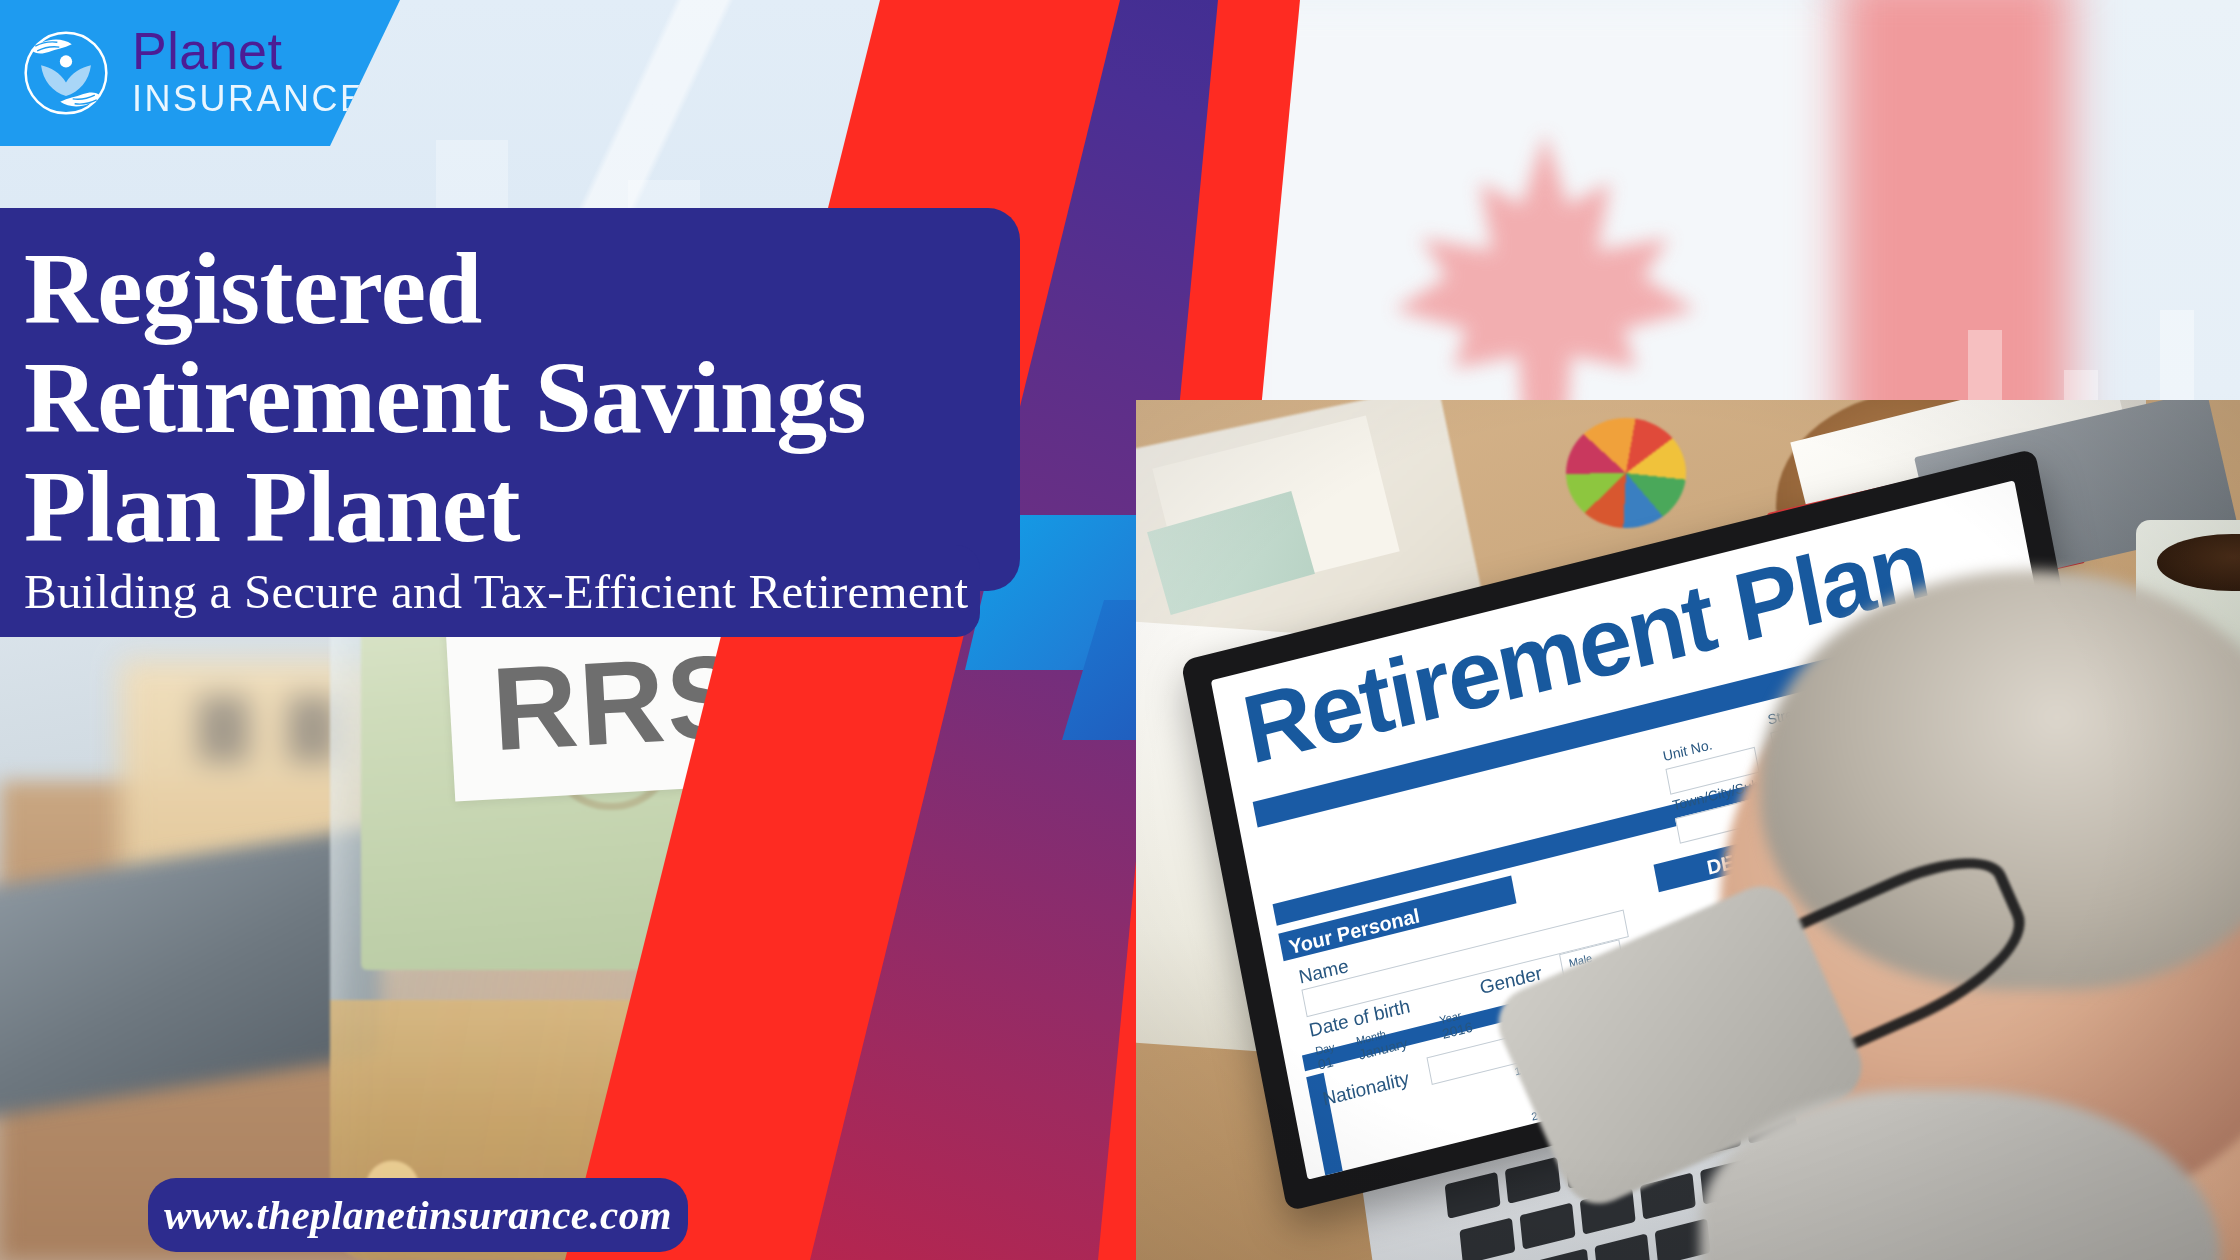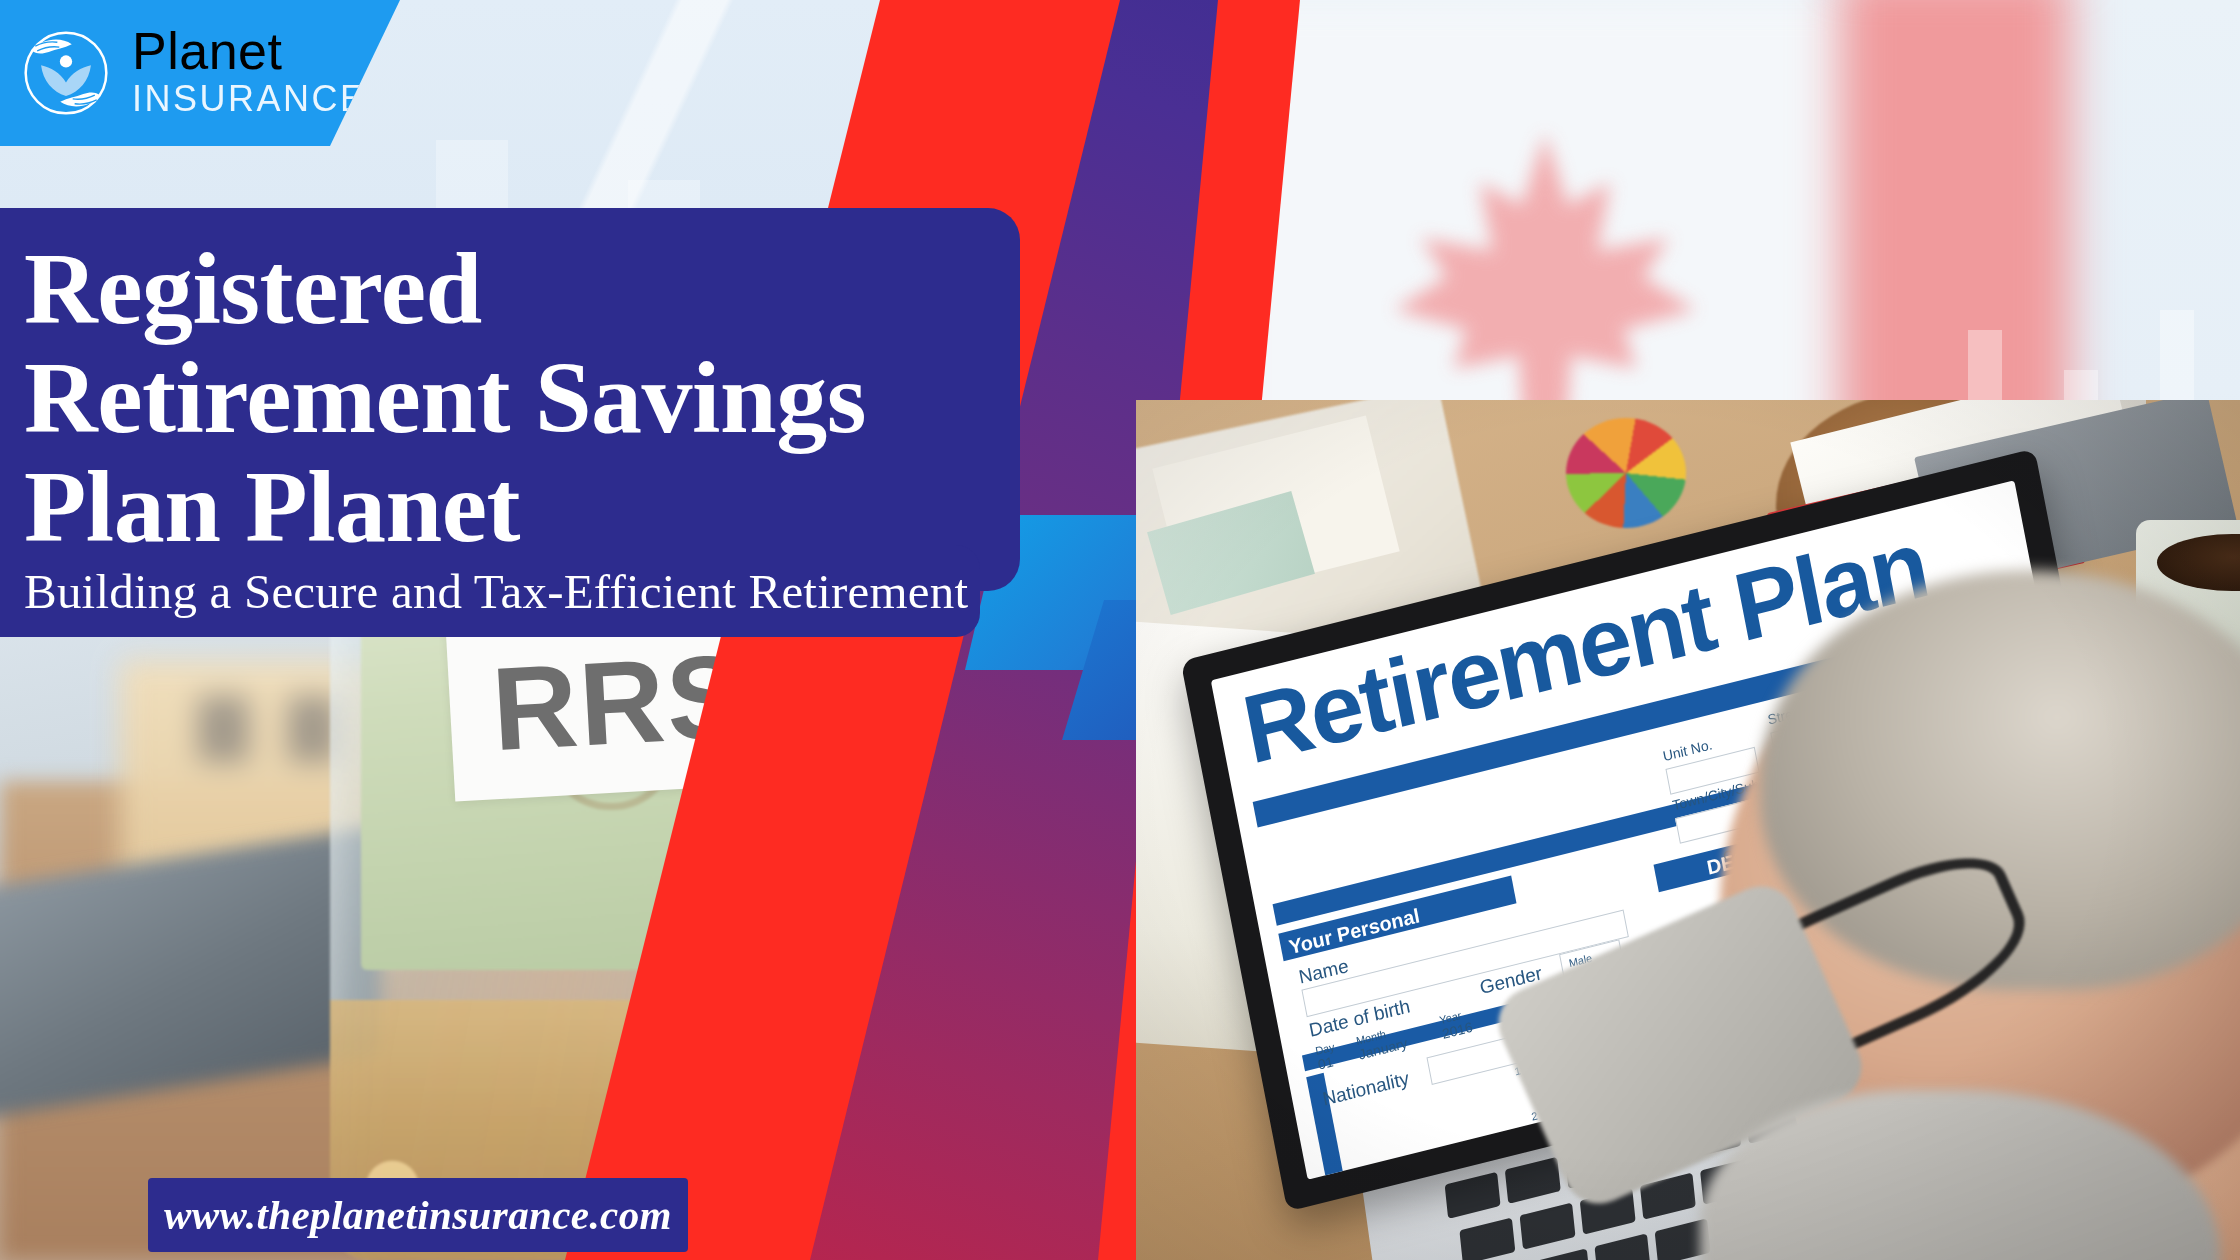--- a/index.html
+++ b/index.html
@@ -144,21 +144,21 @@
   
   .logo-banner{
     position:absolute;left:0;top:0;width:400px;height:146px;
     background:#1e9bf0;
     clip-path:polygon(0 0, 400px 0, 330px 146px, 0 146px);
     border-bottom-right-radius:0;
     display:flex;align-items:center;gap:18px;padding-left:18px;box-sizing:border-box;
   }
   .logo-mark{width:96px;height:96px;flex:0 0 96px;}
   .logo-text{display:flex;flex-direction:column;line-height:1;}
-  .logo-text .l1{font:400 52px/1 "Liberation Sans",sans-serif;color:#000000;letter-spacing:.5px;}
+  .logo-text .l1{font:400 52px/1 "Liberation Sans",sans-serif;color:#4c1d95;letter-spacing:.5px;}
   .logo-text .l2{font:400 36px/1.2 "Liberation Sans",sans-serif;color:#eaf6ff;letter-spacing:2.5px;}
 
   
   .title-box{
     position:absolute;left:-44px;top:208px;width:1064px;min-height:278px;
     background:#2d2c8e;border-radius:32px;
     padding:26px 40px 30px 68px;box-sizing:border-box;
   }
   .title-box h1{
     margin:0;color:#fff;font-family:"Liberation Serif",serif;font-weight:700;
@@ -171,21 +171,21 @@
     background:#2d2c8e;border-radius:24px;
     display:flex;align-items:center;padding-left:64px;box-sizing:border-box;
   }
   .sub-bar span{
     color:#fff;font-family:"Liberation Serif",serif;font-size:49px;letter-spacing:.2px;
   }
 
   
   .url-pill{
     position:absolute;left:148px;top:1178px;width:540px;height:74px;
-    background:#2d2c8e;border-radius:4px;
+    background:#2d2c8e;border-radius:28px;
     display:flex;align-items:center;justify-content:center;
   }
   .url-pill span{
     color:#fff;font-family:"Liberation Serif",serif;font-weight:700;font-style:italic;
     font-size:41px;letter-spacing:.4px;
   }
 
   
   .photo{
     position:absolute;left:1136px;top:400px;width:1104px;height:860px;overflow:hidden;

